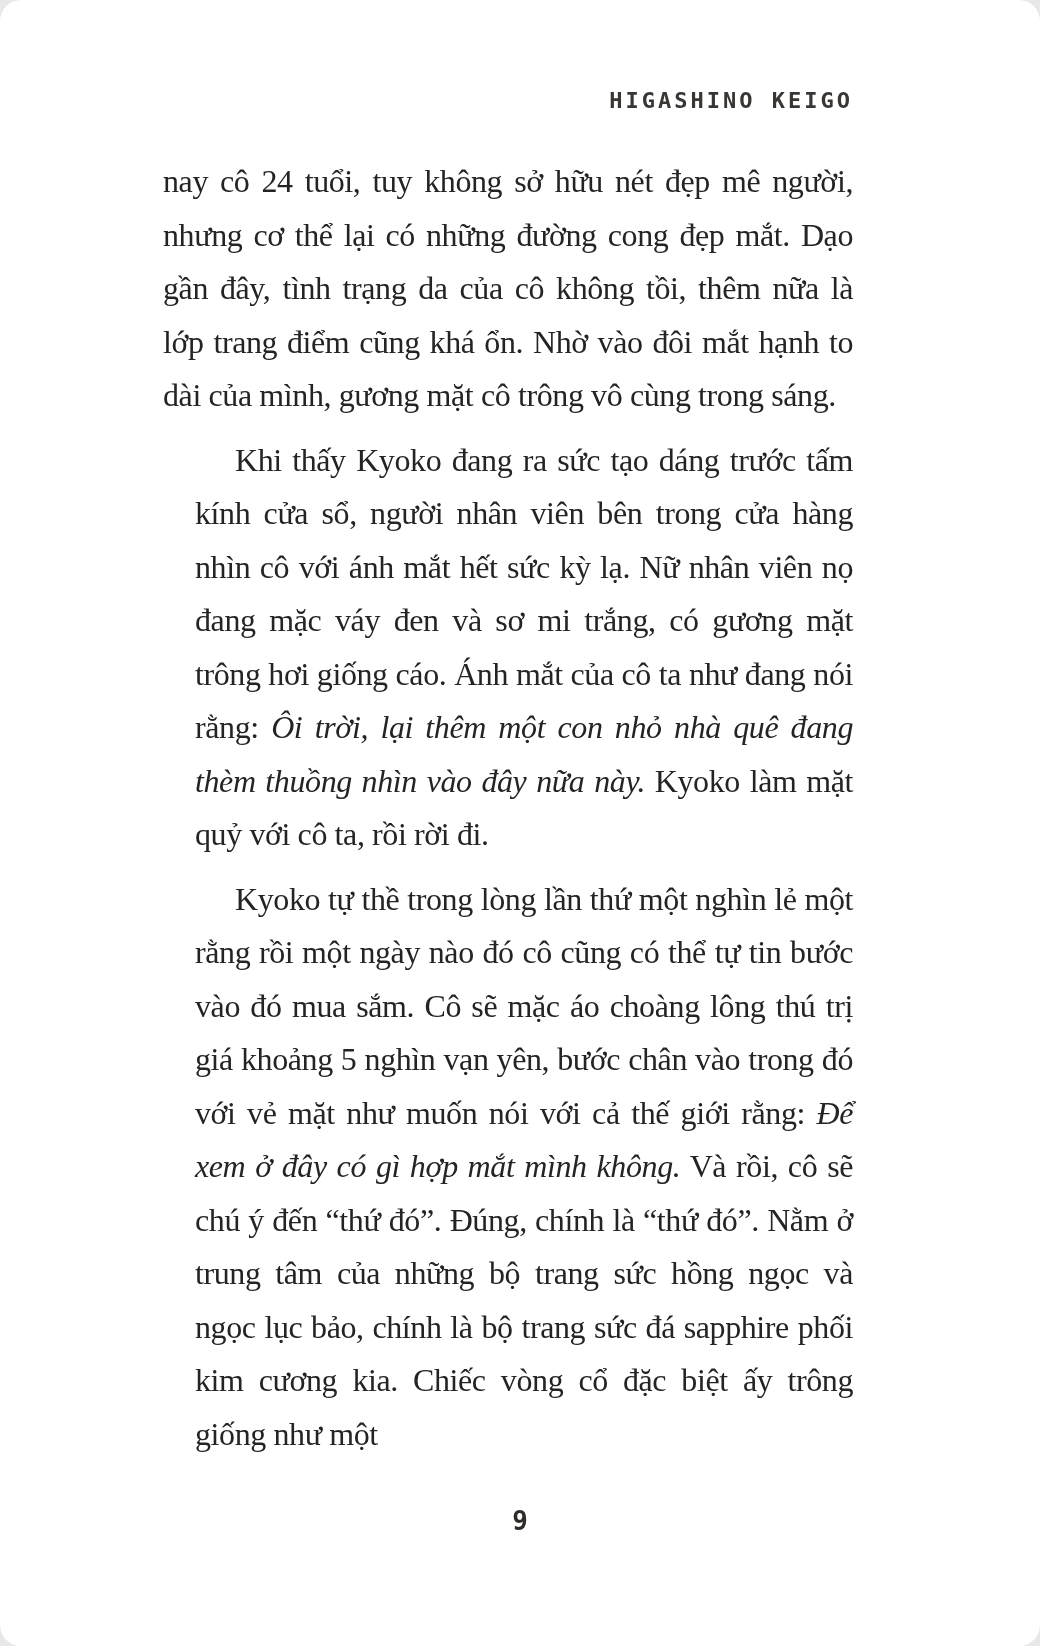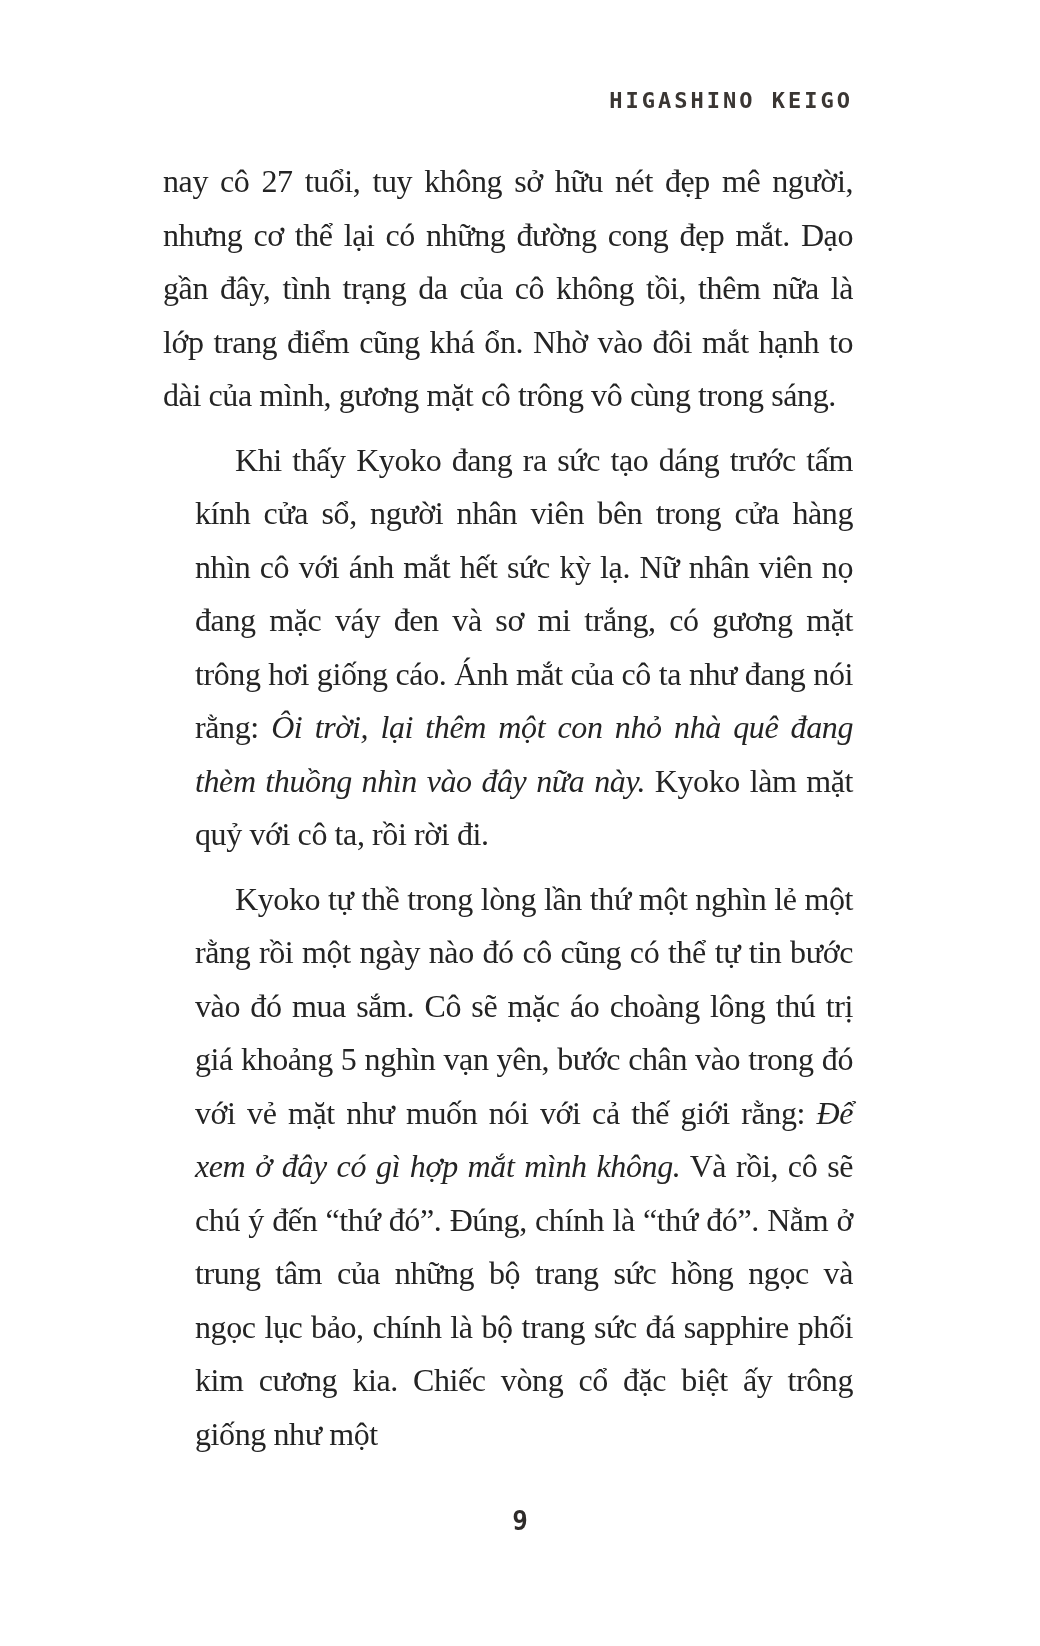--- a/index.html
+++ b/index.html
@@ -7,20 +7,21 @@
     padding: 0;
     background: #e8e8e8;
   }
   .page {
     position: relative;
     width: 1040px;
     height: 1646px;
     background: #ffffff;
     overflow: hidden;
     font-family: "Liberation Serif", serif;
+    border-radius: 21px;
   }
   .content {
     margin-left: 163px;
     width: 690px;
   }
   .running-head {
     padding-top: 88px;
     margin-bottom: 42px;
     text-align: right;
     font-family: "DejaVu Sans Mono", monospace;
@@ -58,21 +59,21 @@
   }
 </style>
 </head>
 <body>
 
 <div class="page">
   <div class="content">
 
     <div class="running-head">HIGASHINO KEIGO</div>
 
-    <p class="body-par"><span>nay cô 27 tuổi, tuy không sở hữu nét đẹp mê người, nhưng cơ thể lại có những đường cong đẹp mắt. Dạo gần đây, tình trạng da của cô không tồi, thêm nữa là lớp trang điểm cũng khá ổn. Nhờ vào đôi mắt hạnh to dài của mình, gương mặt cô trông vô cùng trong sáng.</span></p>
+    <p class="body-par"><span>nay cô 24 tuổi, tuy không sở hữu nét đẹp mê người, nhưng cơ thể lại có những đường cong đẹp mắt. Dạo gần đây, tình trạng da của cô không tồi, thêm nữa là lớp trang điểm cũng khá ổn. Nhờ vào đôi mắt hạnh to dài của mình, gương mặt cô trông vô cùng trong sáng.</span></p>
 
     <p class="body-par indent"><span>Khi thấy Kyoko đang ra sức tạo dáng trước tấm kính cửa sổ, người nhân viên bên trong cửa hàng nhìn cô với ánh mắt hết sức kỳ lạ. Nữ nhân viên nọ đang mặc váy đen và sơ mi trắng, có gương mặt trông hơi giống cáo. Ánh mắt của cô ta như đang nói rằng: </span><span class="it">Ôi trời, lại thêm một con nhỏ nhà quê đang thèm thuồng nhìn vào đây nữa này.</span><span> Kyoko làm mặt quỷ với cô ta, rồi rời đi.</span></p>
 
     <p class="body-par indent"><span>Kyoko tự thề trong lòng lần thứ một nghìn lẻ một rằng rồi một ngày nào đó cô cũng có thể tự tin bước vào đó mua sắm. Cô sẽ mặc áo choàng lông thú trị giá khoảng 5 nghìn vạn yên, bước chân vào trong đó với vẻ mặt như muốn nói với cả thế giới rằng: </span><span class="it">Để xem ở đây có gì hợp mắt mình không.</span><span> Và rồi, cô sẽ chú ý đến “thứ đó”. Đúng, chính là “thứ đó”. Nằm ở trung tâm của những bộ trang sức hồng ngọc và ngọc lục bảo, chính là bộ trang sức đá sapphire phối kim cương kia. Chiếc vòng cổ đặc biệt ấy trông giống như một</span></p>
 
   </div>
 
   <div class="page-number">9</div>
 </div>
 

